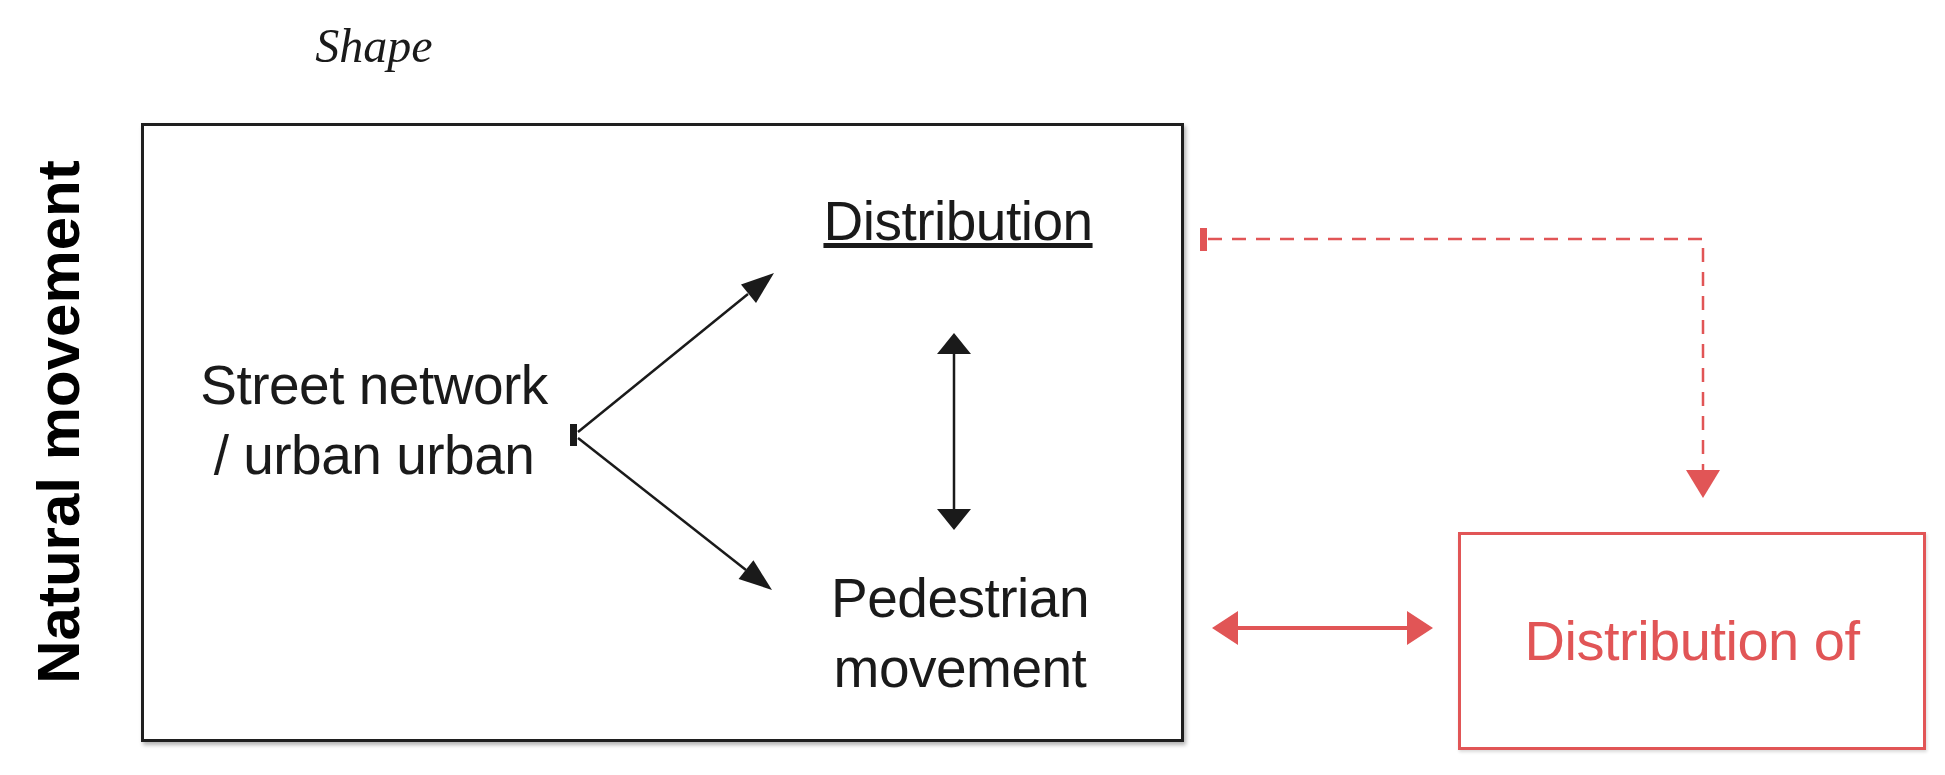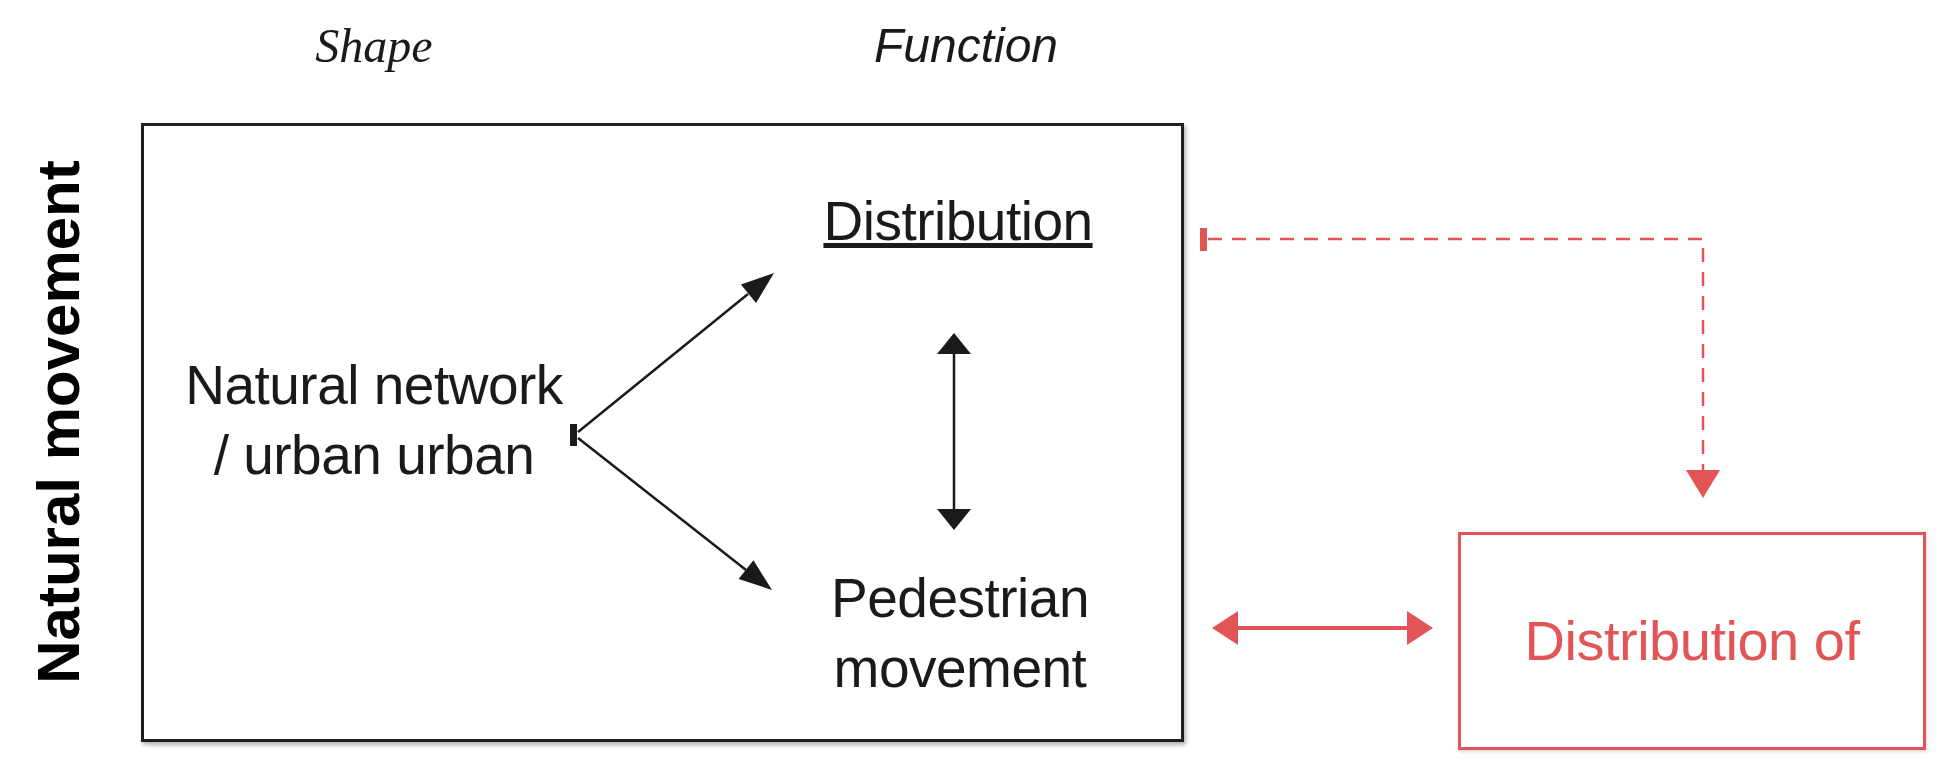--- a/index.html
+++ b/index.html
@@ -52,28 +52,27 @@
   .red-line.dashed { stroke-dasharray:14 10; }
   .red-line.thick  { stroke-width:4; }
   .red-fill   { fill:var(--accent,#e15556); stroke:none; }
 </style>
 </head>
 <body>
 
 <div class="canvas">
 
   <div class="col-label shape">Shape</div>
-  <div class="col-label function">Function</div>
 
   <div class="side-label">Natural movement</div>
 
   <div class="main-box"></div>
 
   <div class="node street-network">
-    <div>Natural network</div>
+    <div>Street network</div>
     <div>/ urban urban</div>
   </div>
 
   <div class="node amenities">
     <div>Distribution</div>
   </div>
 
   <div class="node pedestrian">
     <div>Pedestrian</div>
     <div>movement</div>

